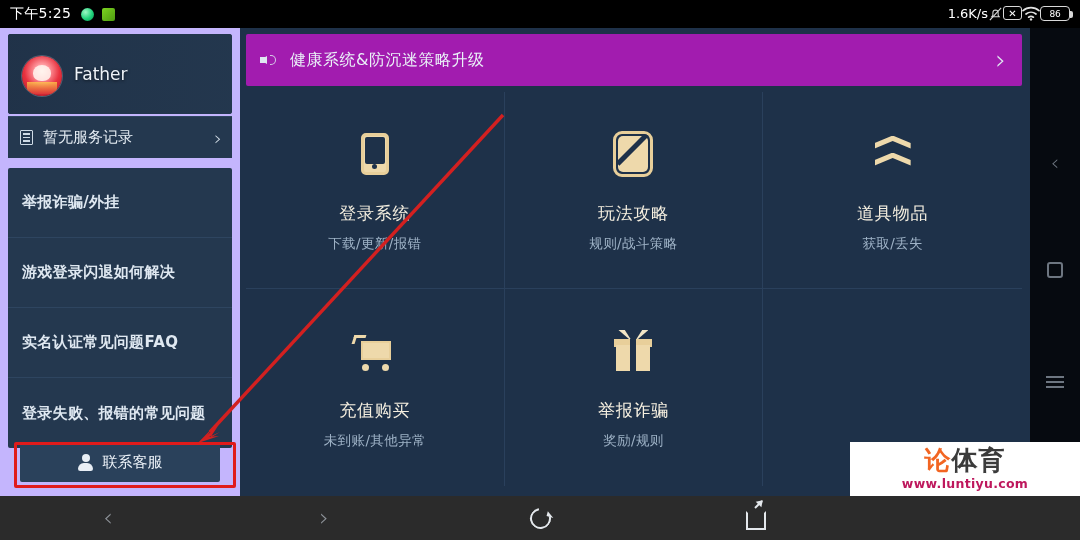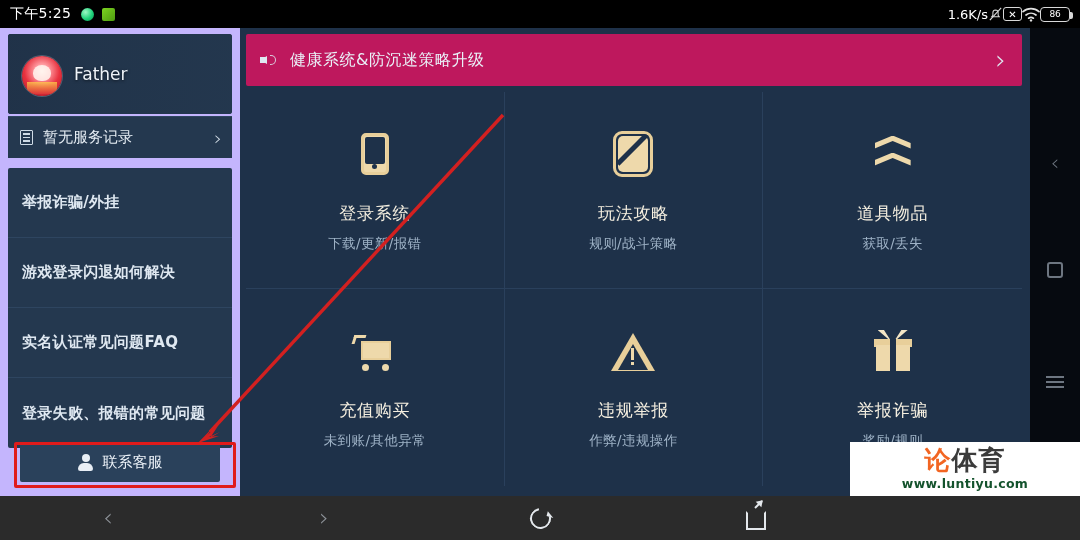--- a/index.html
+++ b/index.html
@@ -16,21 +16,21 @@
   }
   .sb-time{ font-size:14px; letter-spacing:.3px; }
   .sb-dot{
     width:13px; height:13px; border-radius:50%; margin-left:10px;
     background:radial-gradient(circle at 35% 32%, #9cf7c4 0%, #1fd17a 55%, #0a8f4f 100%);
   }
   .sb-sq{
     width:13px; height:13px; margin-left:8px; border-radius:2px;
     background:linear-gradient(135deg,#7dd321 0%, #4e9c10 100%);
   }
-  .sb-right{ margin-left:auto; display:flex; align-items:center; gap:0; }
+  .sb-right{ margin-left:auto; display:flex; align-items:flex-start; gap:0; }
   .sb-speed{ font-size:13px; }
   .sb-batt{
     border:1.4px solid #d8d8d8; border-radius:4px; width:30px; height:15px;
     display:flex; align-items:center; justify-content:center;
     font-size:9px; position:relative; letter-spacing:-.2px;
   }
   .sb-batt:after{
     content:""; position:absolute; right:-4px; top:4px; width:3px; height:7px;
     background:#d8d8d8; border-radius:0 2px 2px 0;
   }
@@ -126,21 +126,21 @@
     position:absolute; left:14px; top:442px; width:222px; height:46px;
     border:3px solid #e01b1b; border-radius:2px; pointer-events:none;
   }
 
   
   .main{
     position:absolute; left:240px; top:0; width:790px; height:468px;
     background:#1e3149; padding:6px 8px 8px 6px;
   }
   .notice{
-    height:52px; background:#be185d; display:flex; align-items:center;
+    height:52px; background:#a21caf; display:flex; align-items:center;
     padding:0 16px 0 14px; border-radius:2px;
   }
   .spk{ position:relative; width:20px; height:16px; flex:0 0 auto; }
   .spk:before{
     content:""; position:absolute; left:0; top:4px; width:0; height:0;
     border-style:solid; border-width:4px 7px 4px 0; border-color:transparent #dfe8f1 transparent transparent;
   }
   .spk:after{
     content:""; position:absolute; left:0; top:5px; width:5px; height:6px; background:#dfe8f1;
   }
@@ -295,21 +295,21 @@
 
   
   .watermark{
     position:absolute; right:0; bottom:44px; width:230px; height:54px;
     background:#fff; display:flex; flex-direction:column;
     align-items:center; justify-content:center;
   }
   .wm-top{ display:flex; align-items:baseline; line-height:1; }
   .wm-a{ color:#f26522; font-size:26px; font-weight:bold; letter-spacing:1px; }
   .wm-b{ color:#3b3b3b; font-size:26px; font-weight:bold; letter-spacing:1px; }
-  .wm-url{ color:#14532d; font-size:12.5px; font-weight:bold; margin-top:3px; letter-spacing:.3px; }
+  .wm-url{ color:#be185d; font-size:12.5px; font-weight:bold; margin-top:3px; letter-spacing:.3px; }
 </style>
 </head>
 <body>
 
 <div id="screen">
 
   <div class="statusbar">
     <span class="sb-time">下午5:25</span>
     <span class="sb-dot"></span>
     <span class="sb-sq"></span>
@@ -410,29 +410,20 @@
                 <span class="handle"></span>
                 <span class="body"></span>
                 <span class="w1"></span>
                 <span class="w2"></span>
               </div>
           </div>
           <div class="cell-title">充值购买</div>
           <div class="cell-sub">未到账/其他异常</div>
         </div>
 
-        <div class="cell">
-          <div class="ico">
-              <div class="ic-warn">
-                <span></span>
-              </div>
-            </div>
-          <div class="cell-title">违规举报</div>
-          <div class="cell-sub">作弊/违规操作</div>
-        </div>
 
         <div class="cell">
           <div class="ico">
             <div class="ic-gift">
                 <span class="bl"></span>
                 <span class="br"></span>
                 <span class="lid"></span>
                 <span class="box"></span>
                 <span class="rib"></span>
               </div>

